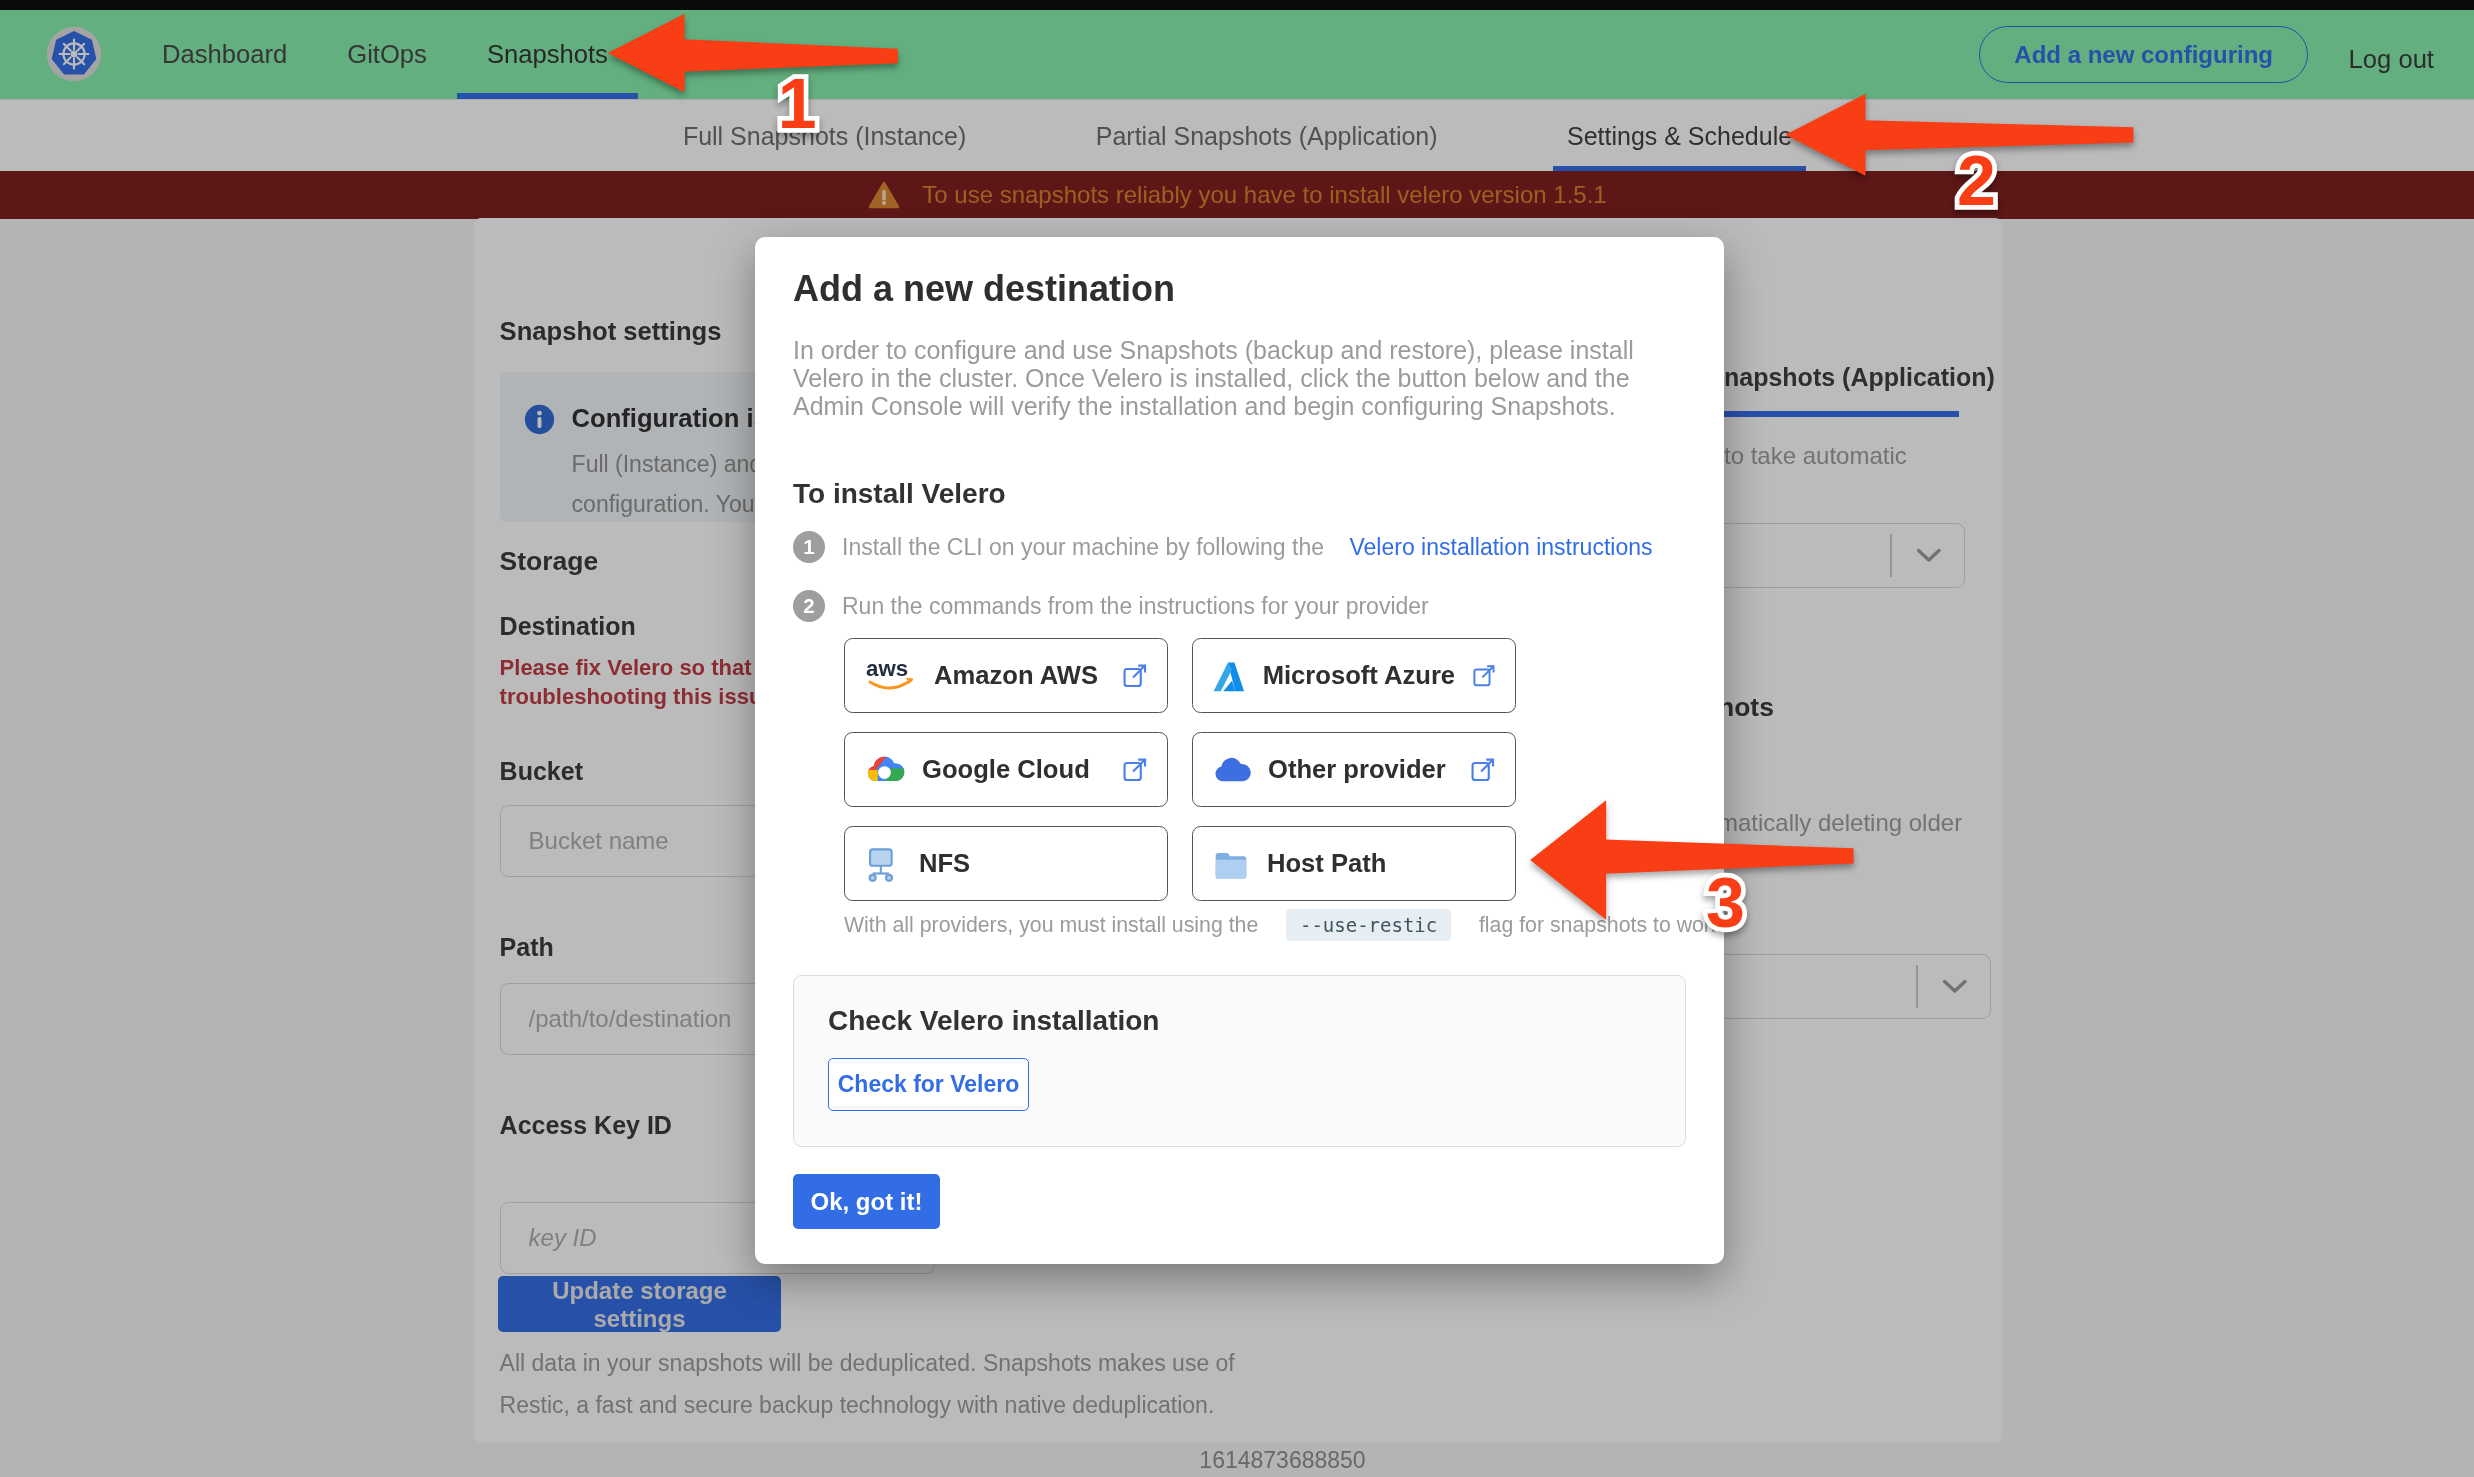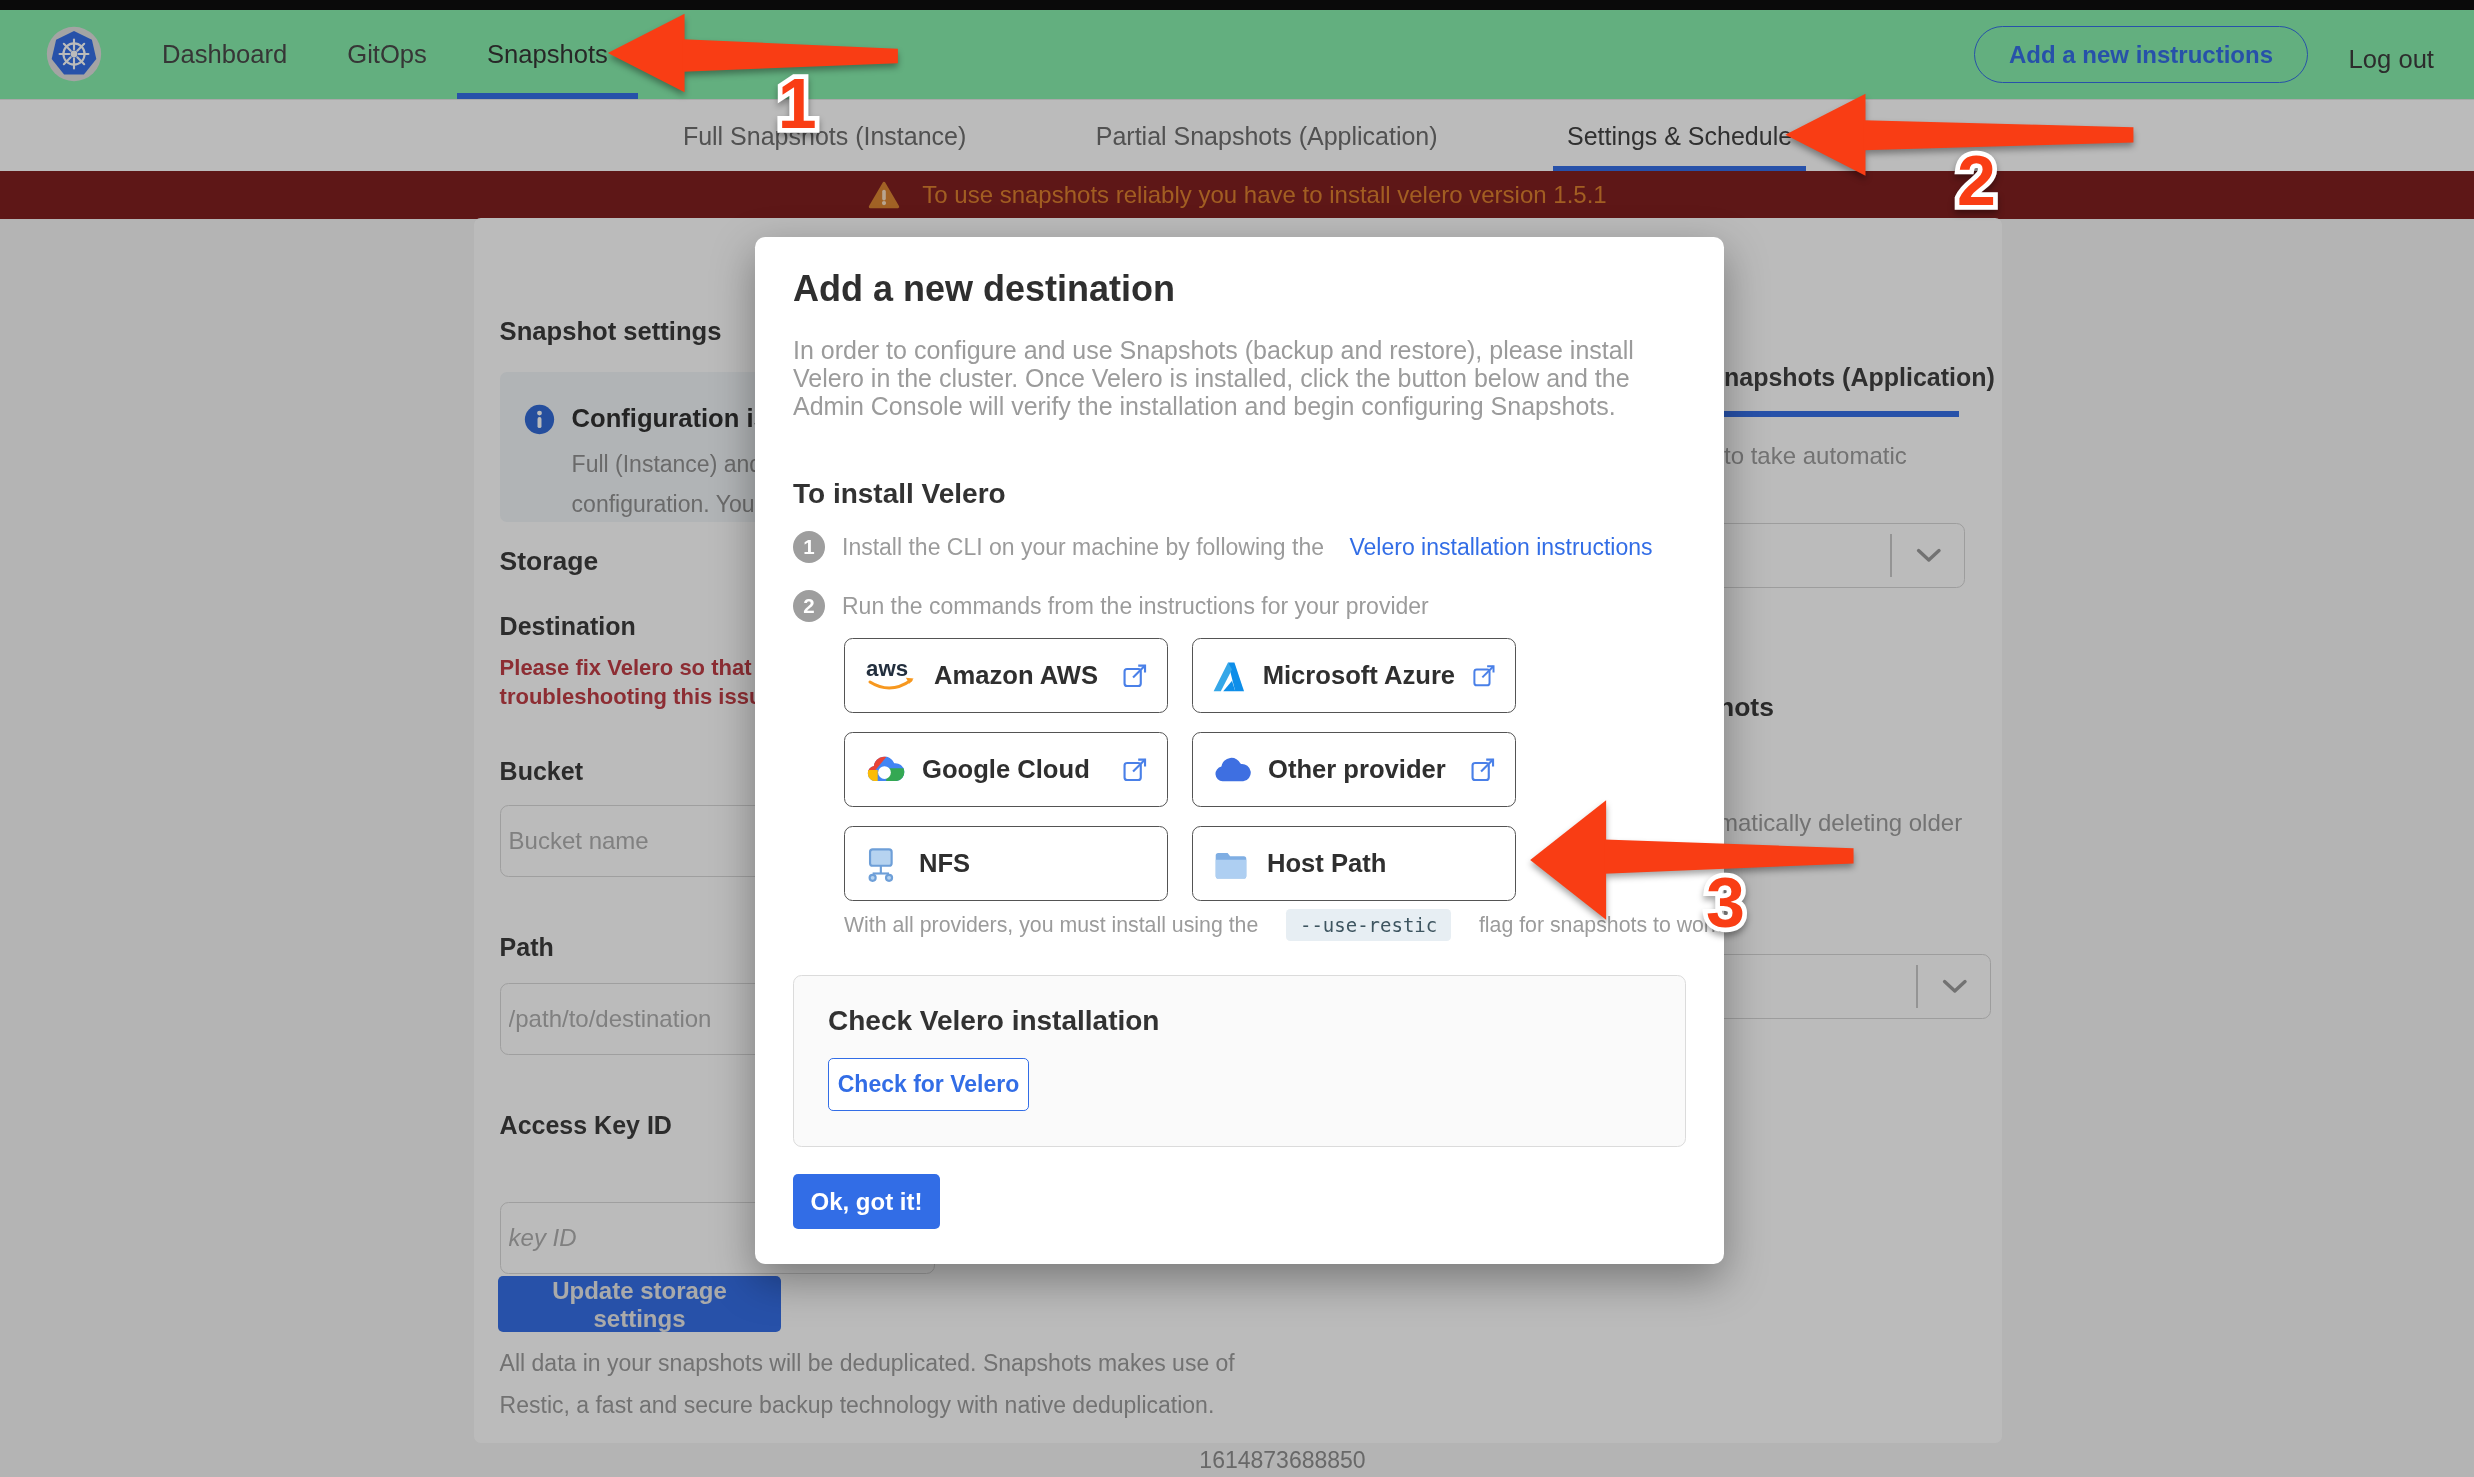--- a/index.html
+++ b/index.html
@@ -30,21 +30,21 @@
   .card{left:474px;top:218px;width:1528px;height:1225px;background:#fff;border-radius:6.8px;}
   .h-title{font-size:25.6px;font-weight:bold;color:#383838;}
   .info-box{left:25.6px;top:154px;width:437px;height:150px;background:#F2F6F9;border-radius:6.8px;}
   .info-icon{left:24px;top:32px;width:31px;height:31px;}
   .info-head{left:72px;top:32px;font-size:25.6px;font-weight:bold;color:#2e2e2e;white-space:nowrap;}
   .info-line{left:72px;font-size:23px;color:#8f8f8f;white-space:nowrap;}
   .sec-head{font-size:26.5px;font-weight:bold;color:#3a3a3a;}
   .field-label{font-size:25px;font-weight:bold;color:#3a3a3a;}
   .err-line{left:25.6px;font-size:22px;font-weight:bold;color:#BF3B43;white-space:nowrap;}
   .txt-input{left:25.6px;width:435px;height:72px;border:1.7px solid #D8D8D8;border-radius:8.5px;background:#fff;
-             font-size:24px;color:#555;padding:0 8px;box-sizing:border-box;font-family:"Liberation Sans",sans-serif;}
+             font-size:24px;color:#555;padding:0 28px;box-sizing:border-box;font-family:"Liberation Sans",sans-serif;}
   .txt-input::placeholder{color:#AEAEAE;}
   .update-btn{left:24px;top:1058px;width:283px;height:56px;background:#326DE6;border:none;border-radius:5.1px;
               color:#E8E8E8;font-weight:bold;font-size:24px;font-family:"Liberation Sans",sans-serif;}
   .footnote{left:25.6px;font-size:23px;color:#9a9a9a;white-space:nowrap;}
 
   .ptab{left:1250px;top:145px;font-size:25px;font-weight:bold;color:#3E3E3E;white-space:nowrap;}
   .ptab-underline{left:1210px;top:193px;width:275px;height:6px;background:#326DE6;}
   .hint{font-size:24px;color:#9b9b9b;white-space:nowrap;}
   .dropdown{background:#fff;border:1.7px solid #D6D6D6;border-radius:8.5px;height:63px;}
   .dd-divider{position:absolute;right:72px;top:10.2px;bottom:10.2px;width:1.7px;background:#C9C9C9;}
@@ -116,21 +116,21 @@
       <div class="nav-item">
           <span>Dashboard</span>
         </div>
       <div class="nav-item">
           <span>GitOps</span>
         </div>
       <div class="nav-item active">
           <span>Snapshots</span>
         </div>
     </div>
-    <div class="abs add-app-btn">Add a new instructions</div>
+    <div class="abs add-app-btn">Add a new configuring</div>
     <div class="abs logout">Log out</div>
   </div>
 
   <div class="abs subnav">
     <div class="tab">Full Snapshots (Instance)</div>
     <div class="tab">Partial Snapshots (Application)</div>
     <div class="tab active">Settings &amp; Schedule</div>
   </div>
 
   <div class="abs banner">

